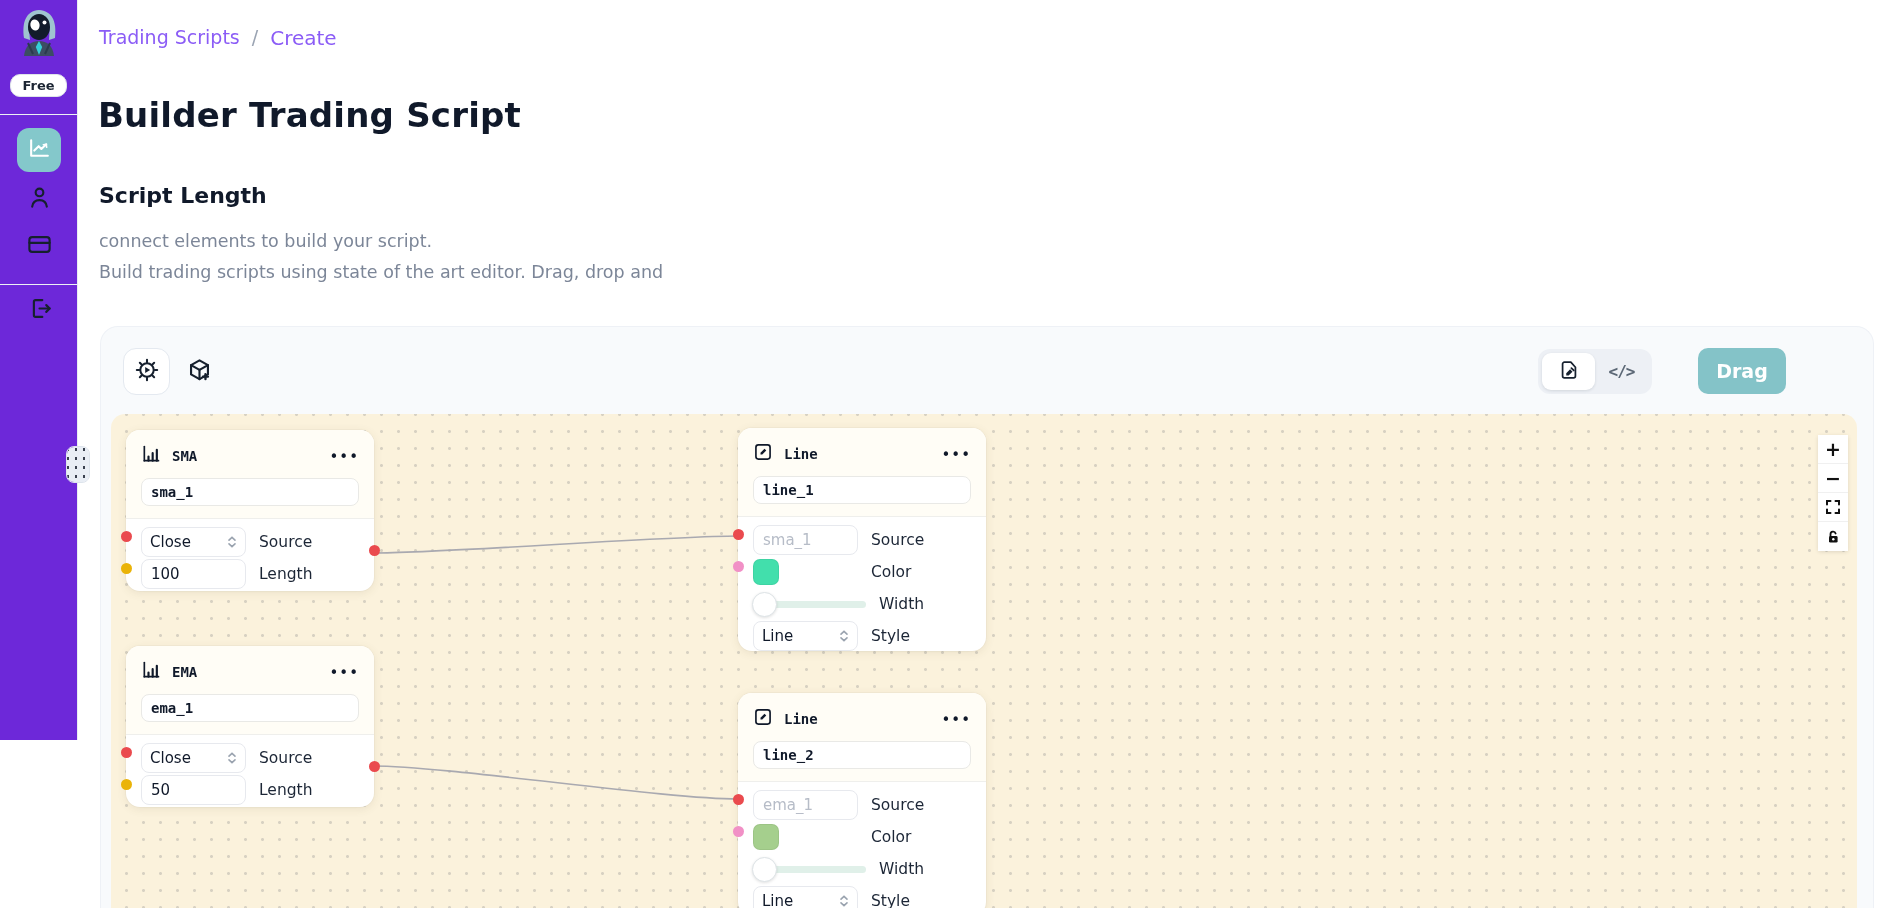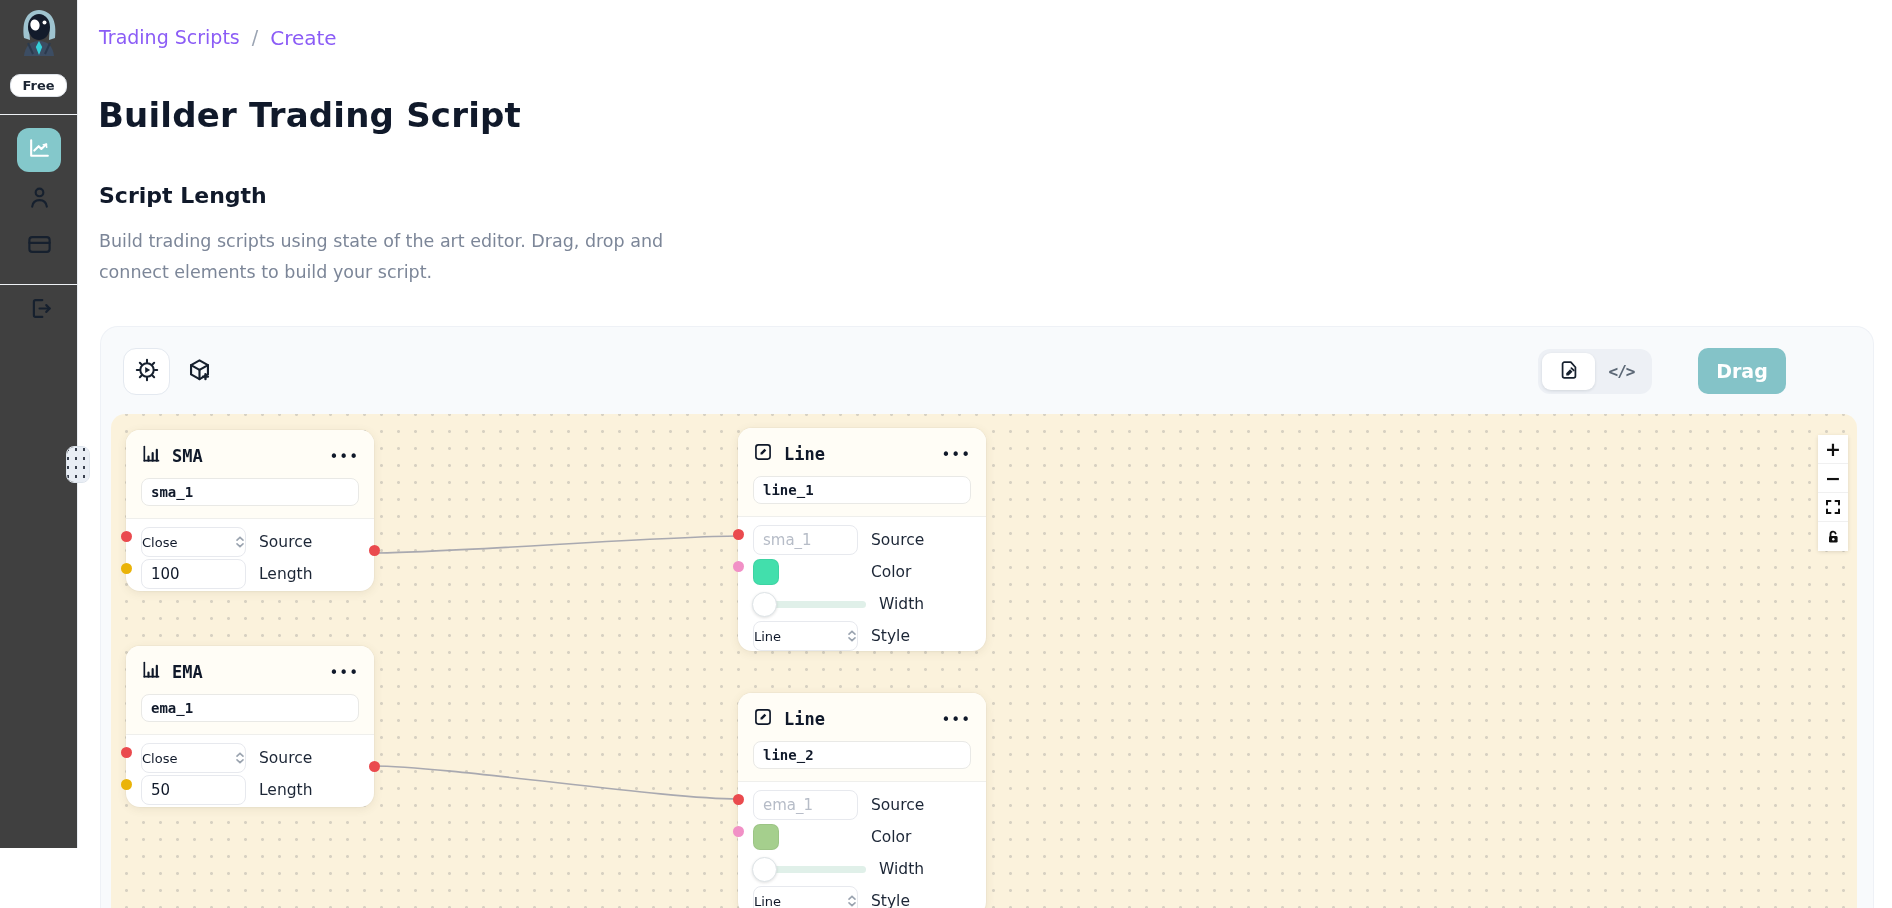--- a/index.html
+++ b/index.html
@@ -1,21 +1,21 @@
 <!DOCTYPE html>
 <html><head>
 <meta charset="utf-8">
 <style>
   * { margin:0; padding:0; box-sizing:border-box; }
   html,body { width:1892px; height:908px; overflow:hidden; background:#ffffff;
               font-family:"DejaVu Sans", sans-serif; color:#10192a; }
 
   
-  .sidebar { position:absolute; left:0; top:0; width:78px; height:848px;
-             background:#404040; border-right:1px solid #e9edf2; }
+  .sidebar { position:absolute; left:0; top:0; width:78px; height:740px;
+             background:#6d28d9; border-right:1px solid #e9edf2; }
   .avatar { position:absolute; left:16px; top:8px; width:46px; height:48px; cursor:pointer; }
   .plan-badge { position:absolute; left:10px; top:74px; width:57px; height:23px;
                 border:1px solid #dfe4ea; border-radius:10px; background:#fff;
                 font-size:13px; font-weight:bold; color:#1b2432;
                 display:flex; align-items:center; justify-content:center; }
   .sb-divider { position:absolute; left:0; width:78px; height:1px; background:#eef1f5; }
   .nav-active { position:absolute; left:17px; top:128px; width:44px; height:44px;
                 background:#84c8cb; border-radius:12px; display:flex; align-items:center;
                 justify-content:center; cursor:pointer; }
   .nav-item { position:absolute; left:26px; width:27px; height:27px; cursor:pointer;
@@ -71,33 +71,33 @@
   
   .node { position:absolute; width:248px; background:#fff; border-radius:14px;
           box-shadow:0 2px 10px rgba(90,80,50,.10), 0 0 0 1px rgba(0,0,0,.025); }
   .node-sma  { left:15px;  top:16px;  height:161px; }
   .node-line1{ left:627px; top:14px;  height:223px; }
   .node-ema  { left:15px;  top:232px; height:161px; }
   .node-line2{ left:627px; top:279px; height:223px; }
   .node-top { padding:14px 15px 12px; border-bottom:1px solid #efefec;
               background:#fffdf6; border-radius:14px 14px 0 0; }
   .node-head { display:flex; align-items:center; height:23px; margin-bottom:11px; }
-  .ntitle { font-family:"DejaVu Sans Mono", monospace; font-weight:bold; font-size:17px;
+  .ntitle { font-family:"DejaVu Sans Mono", monospace; font-weight:bold; font-size:14px;
             margin-left:11px; color:#10192a; }
   .nmenu { margin-left:auto; font-size:15px; letter-spacing:1px; color:#10192a;
            cursor:pointer; line-height:10px; padding-top:2px; }
   .nname { width:100%; height:28px; border:1px solid #e9e9e6; border-radius:8px;
            background:#fff; padding:0 9px; font-family:"DejaVu Sans Mono", monospace;
            font-weight:bold; font-size:14px; color:#10192a; outline:none; }
   .nbody { padding:8px 15px 10px; }
   .row { display:flex; align-items:center; height:30px; margin-bottom:2px; position:relative; }
   .lbl { margin-left:13px; font-size:15.5px; color:#1c2636; }
   .select { width:105px; height:30px; border:1px solid #e7e9ee; border-radius:8px;
-            background:#fff; display:flex; align-items:center; padding:0 0;
-            font-size:13px; color:#10192a; cursor:pointer; }
+            background:#fff; display:flex; align-items:center; padding:0 8px;
+            font-size:15px; color:#10192a; cursor:pointer; }
   .select svg { margin-left:auto; }
   .tinput { width:105px; height:30px; border:1px solid #e7e9ee; border-radius:8px;
             background:#fff; padding:0 9px; font-size:15px; color:#10192a; outline:none;
             font-family:"DejaVu Sans", sans-serif; }
   .tinput::placeholder { color:#b6bcc7; }
   .swatch { width:26px; height:26px; border-radius:7px; border:1px solid rgba(0,0,0,.05);
             cursor:pointer; }
   .slider { position:relative; width:112px; height:7px; background:#e0f0e9; border-radius:4px;
             margin-left:1px; }
   .knob { position:absolute; left:-2px; top:-9px; width:25px; height:25px; border-radius:50%;
@@ -182,22 +182,22 @@
 
 <div class="breadcrumb">
   <span class="bc-parent">Trading Scripts</span>
   <span class="bc-sep">/</span>
   <span class="bc-current">Create</span>
 </div>
 
 <h1 class="page-title">Builder Trading Script</h1>
 <h2 class="section-title">Script Length</h2>
 <div class="section-desc">
+  <div>connect elements to build your script.</div>
   <div>Build trading scripts using state of the art editor. Drag, drop and</div>
-  <div>connect elements to build your script.</div>
 </div>
 
 <div class="canvas-card">
 
   <div class="tool-btn">
     <span>
       <svg width="26" height="26" viewBox="0 0 24 24" fill="none" stroke="#16202e" stroke-width="1.9" stroke-linecap="round">
         <circle cx="12" cy="12" r="6.2"></circle>
         <path d="M12 2.6v2.2M12 19.2v2.2M2.6 12h2.2M19.2 12h2.2M5.4 5.4l1.6 1.6M17 17l1.6 1.6M18.6 5.4L17 7M7 17l-1.6 1.6"></path>
         <path d="M10.3 9.3v5.4l4.6-2.7z" fill="#16202e" stroke="none"></path>

